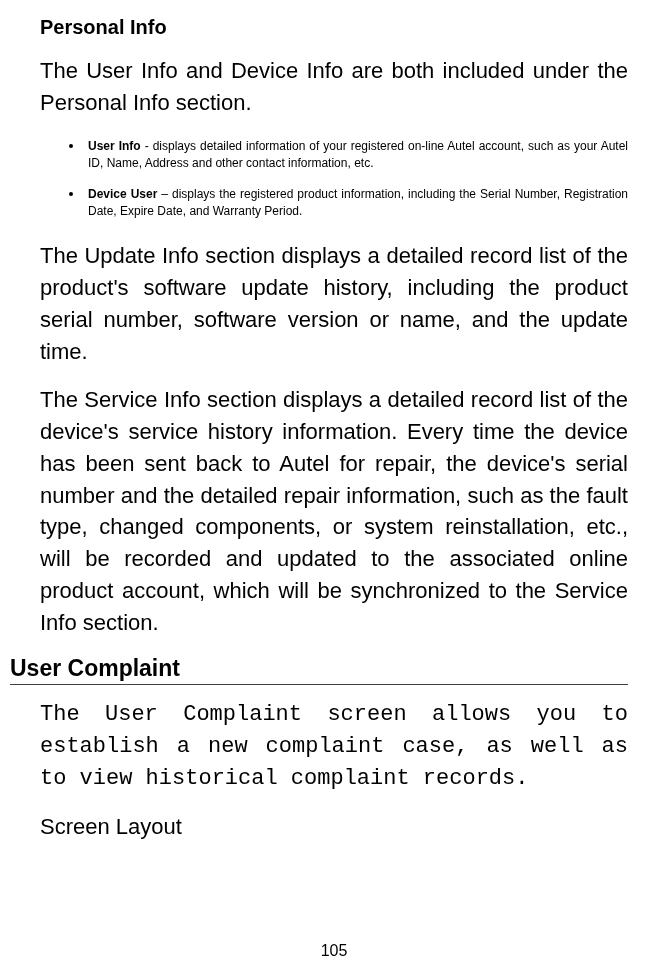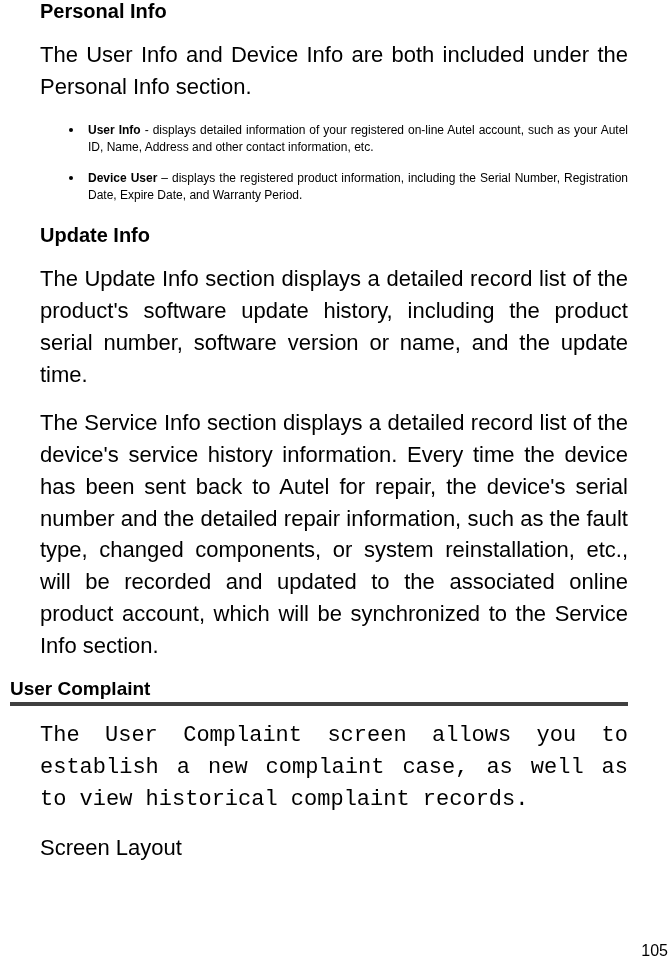--- a/index.html
+++ b/index.html
@@ -1,44 +1,43 @@
 <!DOCTYPE html>
 <html><head>
   <meta charset="utf-8">
   <style>
     * { margin: 0; padding: 0; box-sizing: border-box; }
     body { font-family: Arial, Helvetica, sans-serif; width: 668px; height: 980px; position: relative; background: #fff; color: #000; }
-    .page { padding: 0 40px 0 40px; }
+    .page { padding: 16px 40px 0 40px; }
     .heading-2 { font-size: 20px; font-weight: bold; margin-top: 0; margin-bottom: 16px; }
     .para { font-size: 22px; line-height: 1.45; margin-bottom: 16px; text-align: justify; }
     .bullet-list { list-style: disc; padding-left: 44px; margin-bottom: 20px; }
     .bullet-list li { font-size: 12px; line-height: 1.45; margin-bottom: 10px; text-align: justify; padding-left: 4px; }
     .bullet-list li::marker { font-size: 14px; }
     .bold { font-weight: bold; }
-    .heading-1 { font-size: 19px; font-weight: bold; margin-bottom: 4px; margin-left: -30px; border-bottom: 4px solid #404040; padding-bottom: 2px; width: calc(100% + 30px); }
-    .page-number { position: absolute; bottom: 20px; left: 0; width: 100%; text-align: right; font-size: 16px; }
+    .heading-1 { font-size: 23px; font-weight: bold; margin-bottom: 4px; margin-left: -30px; border-bottom: 1px solid #404040; padding-bottom: 2px; width: calc(100% + 30px); }
+    .page-number { position: absolute; bottom: 20px; left: 0; width: 100%; text-align: center; font-size: 16px; }
     .after-rule { margin-top: 14px; font-family: Liberation Mono, monospace; }
   </style>
 </head>
 <body>
 
 <div class="page">
   <h2 class="heading-2">Personal Info</h2>
   <p class="para">The User Info and Device Info are both included under the Personal Info section.</p>
 
   <ul class="bullet-list">
     <li>
       <span class="bold">User Info</span><span> - </span><span>displays detailed information of your registered on-line Autel account, such as your Autel ID, Name, Address and other contact information, etc.</span>
     </li>
     <li>
       <span class="bold">Device User</span><span> – </span><span>displays the registered product information, including the Serial Number, Registration Date, Expire Date, and Warranty Period.</span>
     </li>
   </ul>
 
-  <h2 class="heading-2">Update Info</h2>
   <p class="para">The Update Info section displays a detailed record list of the product's software update history, including the product serial number, software version or name, and the update time.</p>
 
   <p class="para">The Service Info section displays a detailed record list of the device's service history information. Every time the device has been sent back to Autel for repair, the device's serial number and the detailed repair information, such as the fault type, changed components, or system reinstallation, etc., will be recorded and updated to the associated online product account, which will be synchronized to the Service Info section.</p>
 
   <h1 class="heading-1">User Complaint</h1>
   <p class="para after-rule">The User Complaint screen allows you to establish a new complaint case, as well as to view historical complaint records.</p>
   <p class="para">Screen Layout</p>
 </div>
 
 <div class="page-number">105</div>

